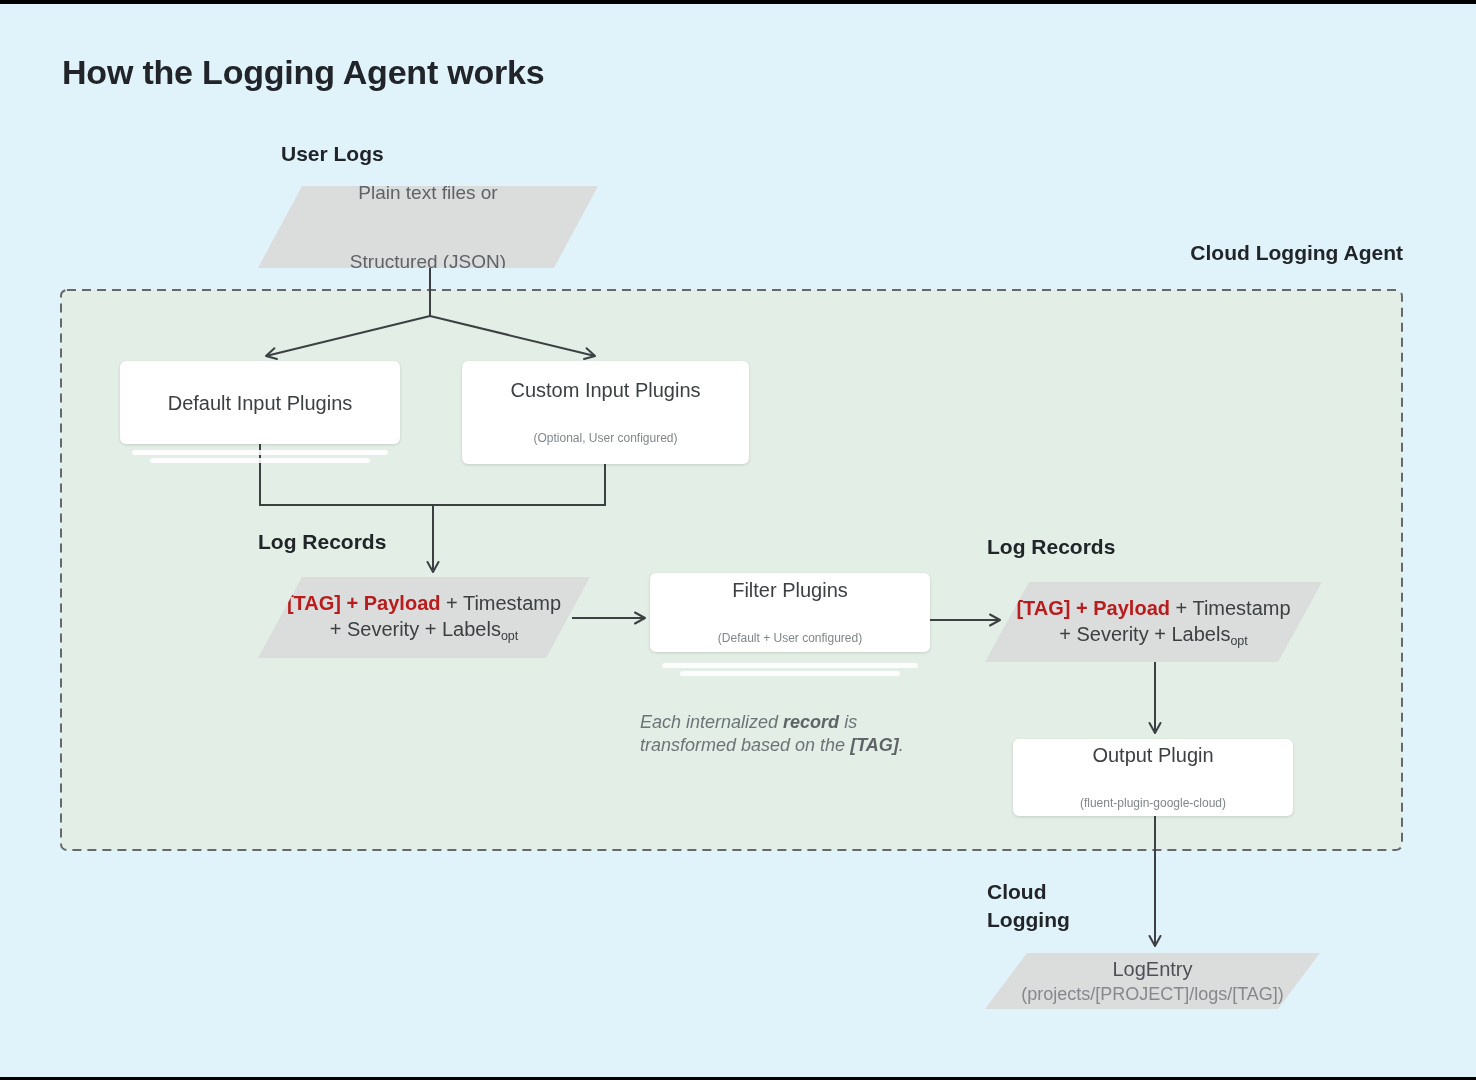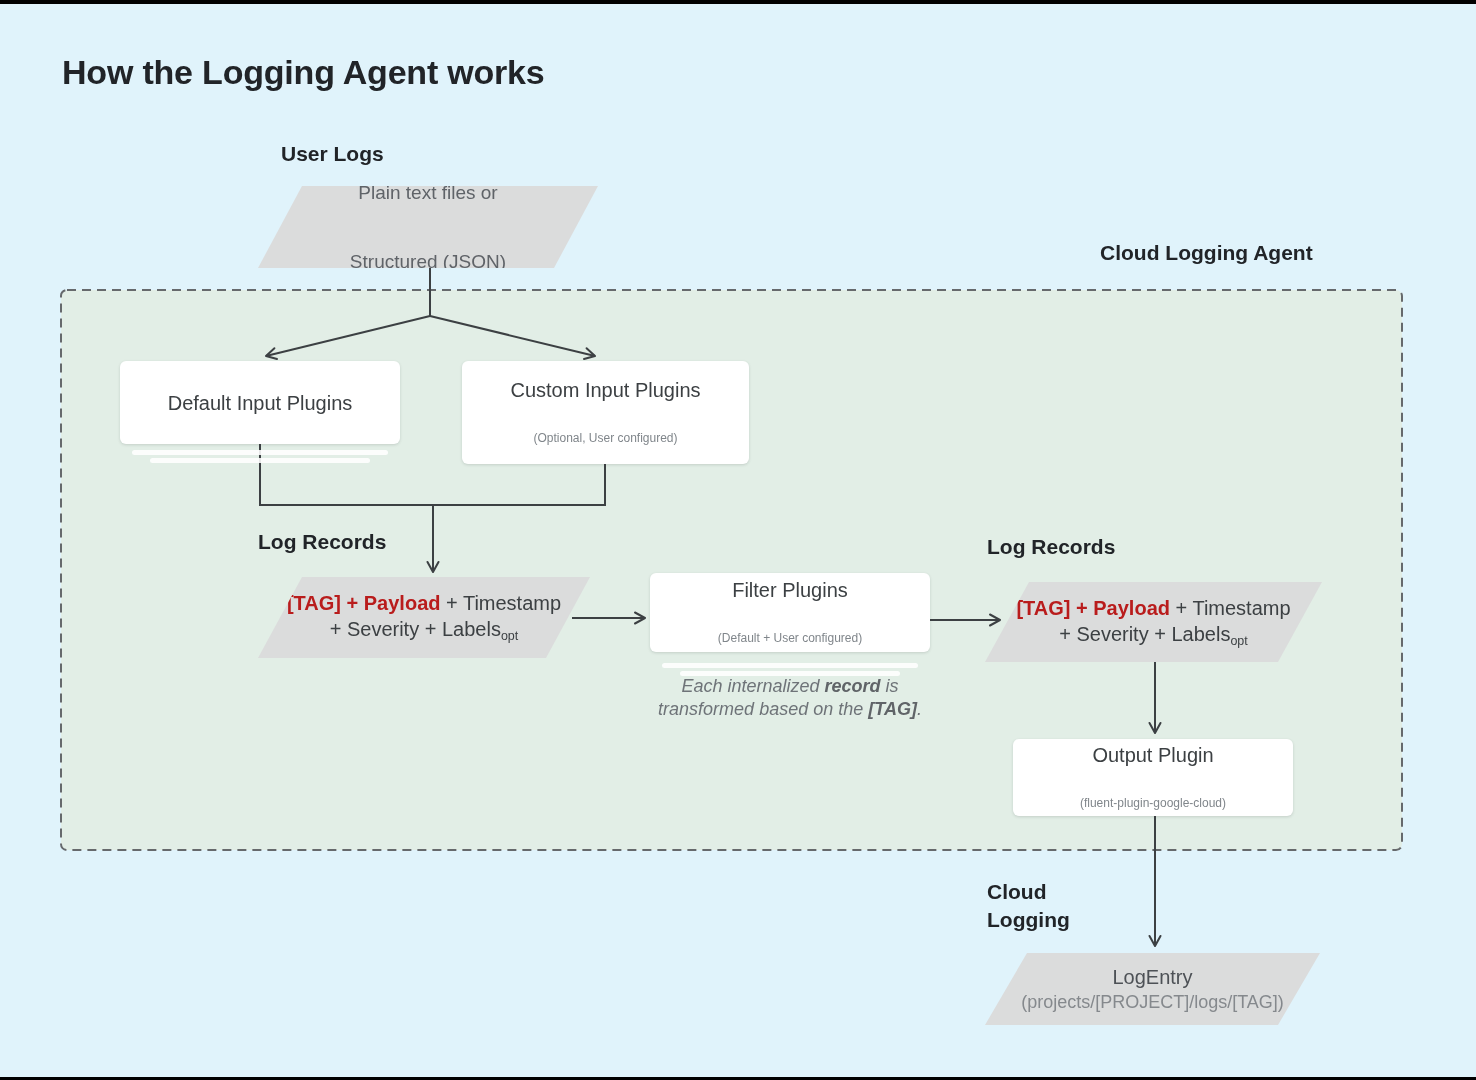--- a/index.html
+++ b/index.html
@@ -27,38 +27,38 @@
 
   .title{
     position:absolute;left:62px;top:53px;
     font-size:34px;font-weight:700;letter-spacing:-.2px;color:var(--text-primary);
   }
   .section-label{
     position:absolute;font-size:21px;font-weight:700;color:var(--text-primary);
     white-space:nowrap;
   }
   #label-user-logs{left:281px;top:142px;}
-  #label-agent{left:1100px;top:241px;width:303px;}
+  #label-agent{left:1100px;top:241px;width:303px;text-align:right;}
   #label-log-records-left{left:258px;top:530px;}
   #label-log-records-right{left:987px;top:535px;}
   #label-cloud-logging{left:987px;top:878px;line-height:28px;}
 
   svg.overlay{position:absolute;left:0;top:0;pointer-events:none;}
 
   .pgram{
     position:absolute;
     background:var(--shape-fill);
     clip-path:polygon(44px 0, 100% 0, calc(100% - 44px) 100%, 0 100%);
     display:flex;flex-direction:column;align-items:center;justify-content:center;
     text-align:center;line-height:25px;
   }
   #pgram-user-logs{left:258px;top:186px;width:340px;height:82px;font-size:19px;color:var(--text-secondary);gap:44px;}
   #pgram-log-record-left{left:258px;top:577px;width:332px;height:81px;font-size:20px;color:var(--line);line-height:26px;}
   #pgram-log-record-right{left:985px;top:582px;width:337px;height:80px;font-size:20px;color:var(--line);line-height:26px;}
-  #pgram-log-entry{left:985px;top:953px;width:335px;height:72px;clip-path:polygon(42px 0,100% 0,calc(100% - 42px) 100%,0 100%);}
+  #pgram-log-entry{left:985px;top:953px;width:335px;height:56px;clip-path:polygon(42px 0,100% 0,calc(100% - 42px) 100%,0 100%);}
   .pgram b{font-weight:700;color:#b91c1c;}
   .sub{font-size:12.5px;position:relative;bottom:-4px;}
   #pgram-log-entry .entry-title{font-size:20px;color:#4d5156;line-height:26px;}
   #pgram-log-entry .entry-sub{font-size:18px;color:#85898d;line-height:24px;}
 
   .card{
     position:absolute;background:var(--card-fill);border-radius:6px;
     box-shadow:0 1px 3px rgba(60,64,67,.18);
     display:flex;flex-direction:column;align-items:center;justify-content:center;
     text-align:center;
@@ -66,22 +66,22 @@
   .card .card-title{font-size:20px;color:var(--line);line-height:26px;}
   .card .card-sub{font-size:12px;color:var(--text-muted);line-height:22px;margin-top:24px;}
   #card-default-input{left:120px;top:361px;width:280px;height:83px;justify-content:center;}
   #card-custom-input{left:462px;top:361px;width:287px;height:103px;}
   #card-filter{left:650px;top:573px;width:280px;height:79px;}
   #card-output{left:1013px;top:739px;width:280px;height:77px;text-align:right;}
 
   .stack{position:absolute;height:5px;border-radius:3px;background:rgba(255,255,255,.88);}
 
   .note{
-    position:absolute;left:640px;top:675px;width:300px;
-    text-align:center;font-style:italic;font-size:18px;line-height:23px;color:#6e7378;
+    position:absolute;left:640px;top:711px;width:300px;
+    text-align:left;font-style:italic;font-size:18px;line-height:23px;color:#6e7378;
   }
   .note b{font-weight:700;color:#606468;}
 </style>
 </head>
 <body>
 
 <div class="edge-bar top"></div>
 
 <h1 class="title">How the Logging Agent works</h1>
 

